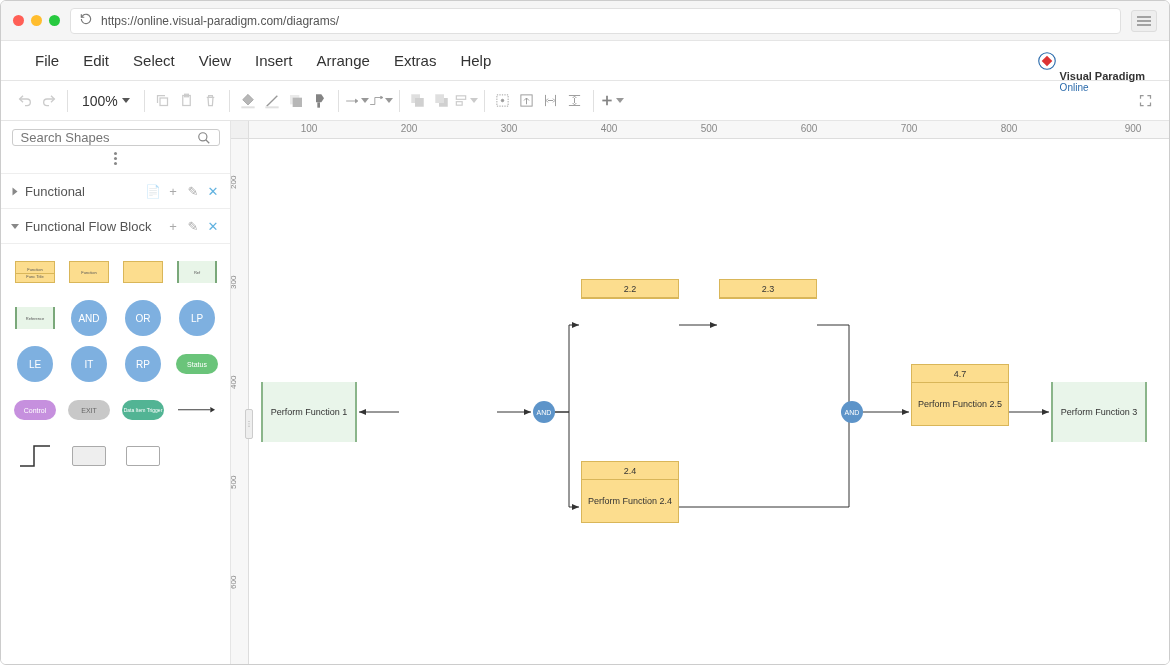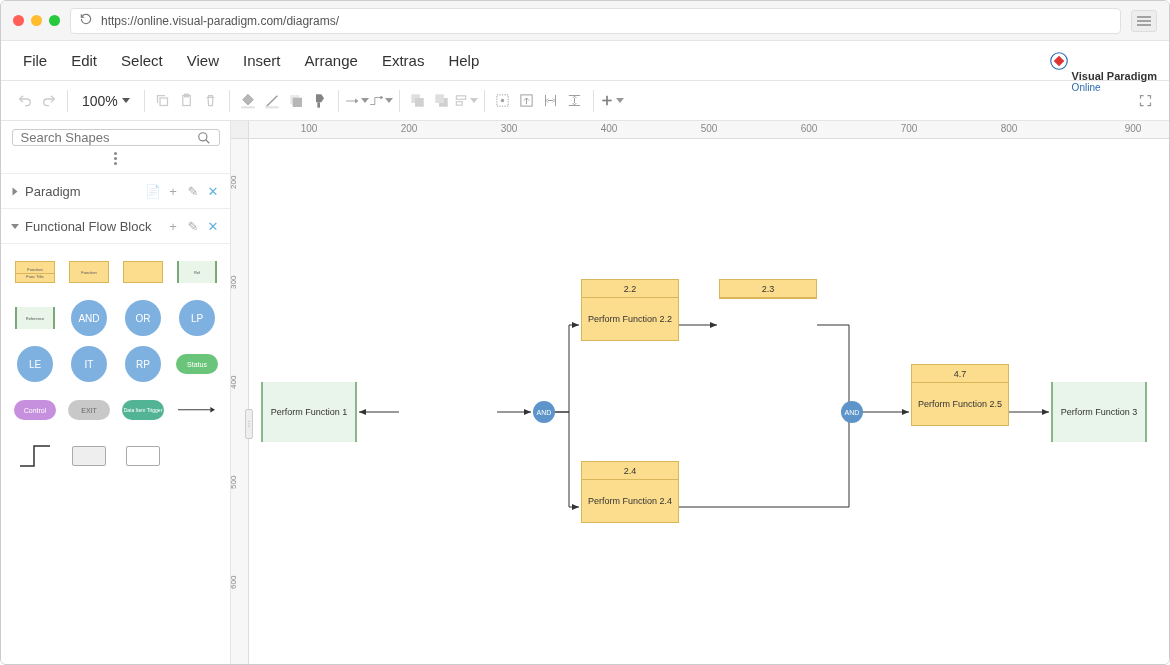--- a/index.html
+++ b/index.html
@@ -8,21 +8,21 @@
 .browser-bar { height: 40px; background: #f5f5f5; display: flex; align-items: center; padding: 0 12px; gap: 10px; border-bottom: 1px solid #e5e5e5; }
 .traffic-lights { display: flex; gap: 7px; }
 .traffic-lights span { width: 11px; height: 11px; border-radius: 50%; display: inline-block; }
 .tl-red { background: #ff5f56; }
 .tl-yellow { background: #ffbd2e; }
 .tl-green { background: #27c93f; }
 .url-bar { flex: 1; height: 26px; background: #fff; border-radius: 4px; display: flex; align-items: center; padding: 0 8px; gap: 8px; font-size: 12px; color: #555; border: 1px solid #e0e0e0; }
 .reload-icon svg { width: 14px; height: 14px; stroke: #777; fill: none; }
 .hamburger { width: 26px; height: 22px; background: #eee; border: 1px solid #ddd; border-radius: 3px; display: flex; align-items: center; justify-content: center; }
 
-.menu-bar { height: 40px; display: flex; align-items: center; padding: 0 12px; border-bottom: 1px solid #e5e5e5; gap: 4px; }
+.menu-bar { height: 40px; display: flex; align-items: center; padding: 0 24px; border-bottom: 1px solid #e5e5e5; gap: 4px; }
 .menu-item { padding: 6px 10px; cursor: pointer; font-size: 15px; }
 .menu-spacer { flex: 1; }
 .logo { display: flex; align-items: center; gap: 4px; font-size: 11px; cursor: pointer; }
 .logo-icon { width: 18px; height: 18px; }
 .logo-text { font-weight: bold; line-height: 1; margin-top: 43px; }
 .logo-sub { color: #2a6aab; font-size: 10px; }
 
 .toolbar { height: 40px; display: flex; align-items: center; padding: 0 12px; border-bottom: 1px solid #e5e5e5; }
 .tb-btn { width: 24px; height: 24px; display: flex; align-items: center; justify-content: center; cursor: pointer; opacity: 0.6; }
 .tb-btn.disabled { opacity: 0.3; cursor: default; }
@@ -280,21 +280,21 @@
       <div class="dots-vert">
           <span></span>
           <span></span>
           <span></span>
         </div>
     </div>
 
     <div class="palette-section">
       <div class="section-header">
         <span class="sh-arrow collapsed"></span>
-        <span class="sh-title">Paradigm</span>
+        <span class="sh-title">Functional</span>
         <span class="sh-icon">📄</span>
         <span class="sh-icon">+</span>
         <span class="sh-icon">✎</span>
         <span class="sh-icon close">✕</span>
       </div>
     </div>
 
     <div class="palette-section">
       <div class="section-header">
         <span class="sh-arrow"></span>
@@ -426,21 +426,20 @@
           <span>Perform Function 1</span>
         </div>
 
 
       <div class="and-gate" style="left:284px;top:262px">
           <span>AND</span>
         </div>
 
       <div class="node node-func" style="left:332px;top:140px;width:98px">
         <div class="head">2.2</div>
-        <div class="body">Perform Function 2.2</div>
       </div>
 
       <div class="node node-func" style="left:470px;top:140px;width:98px">
         <div class="head">2.3</div>
       </div>
 
       <div class="node node-func" style="left:332px;top:322px;width:98px">
         <div class="head">2.4</div>
         <div class="body">Perform Function 2.4</div>
       </div>

